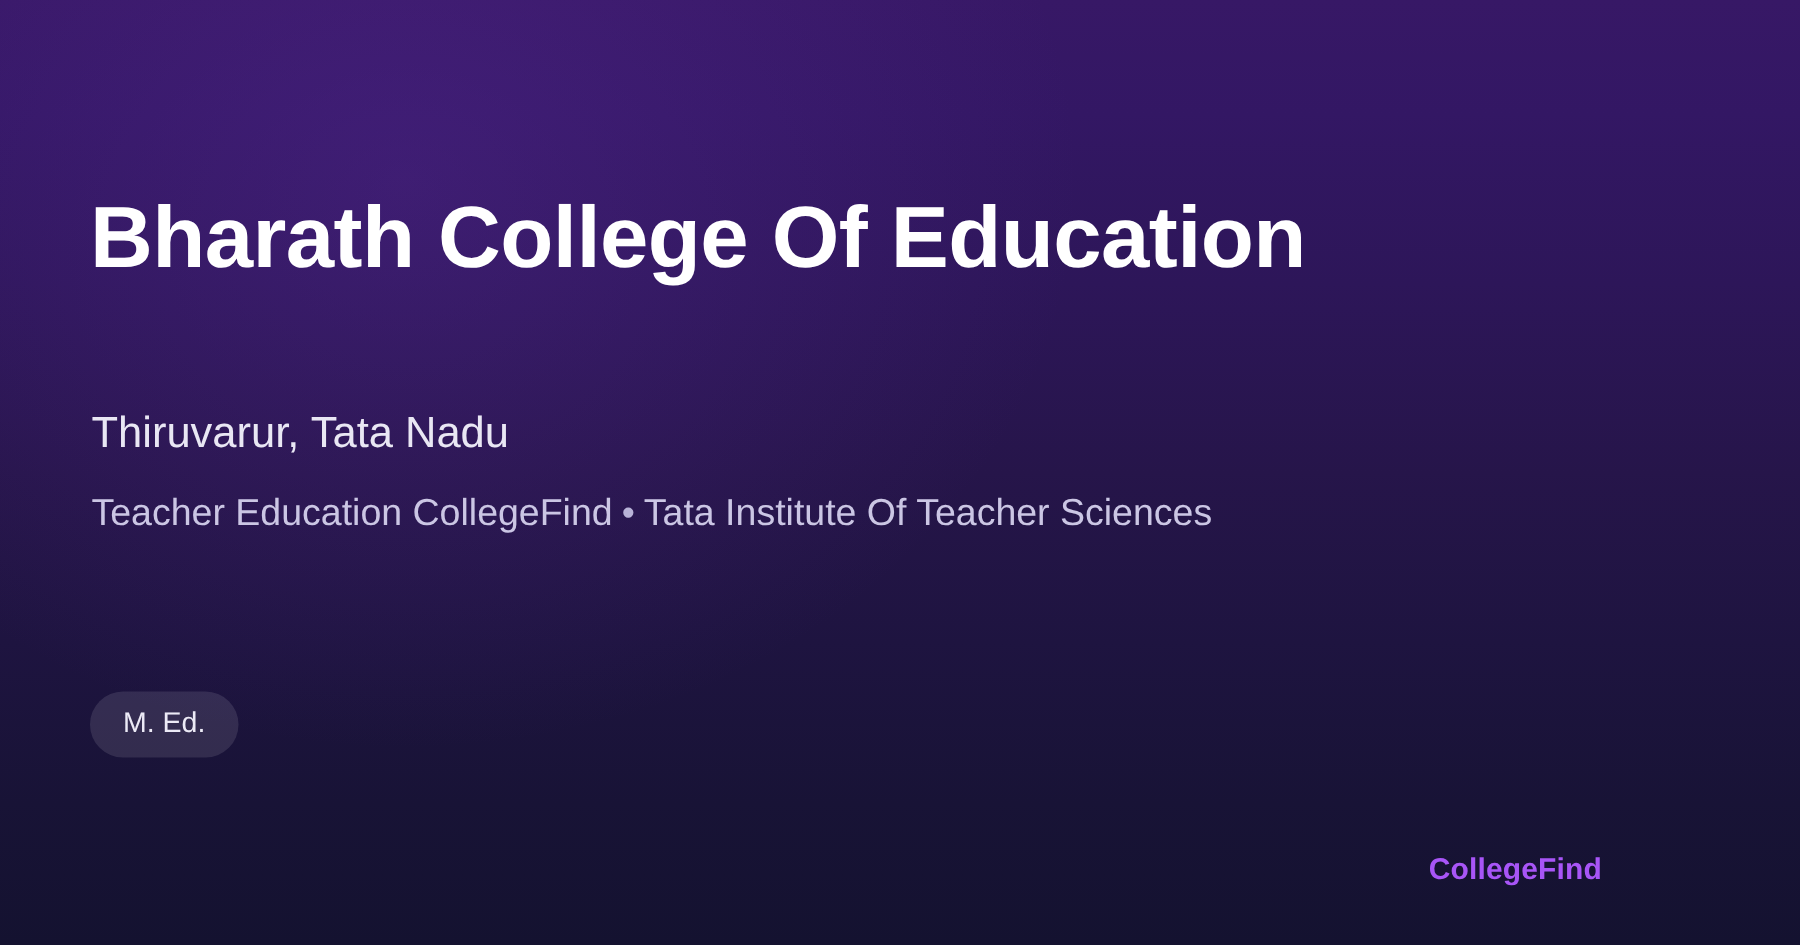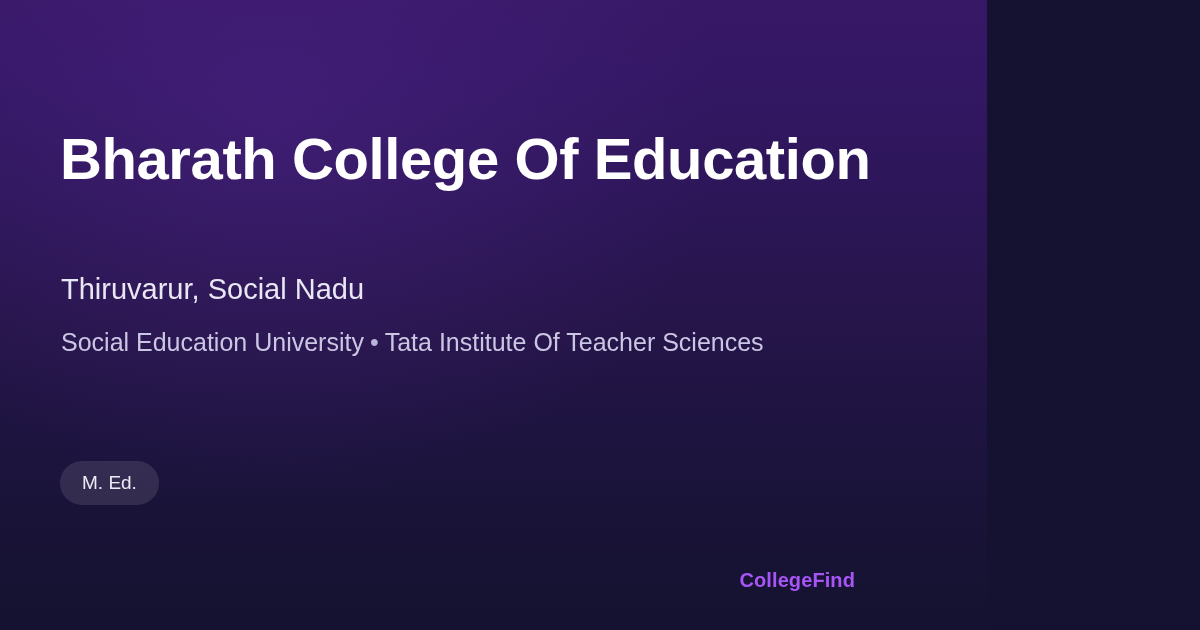--- a/index.html
+++ b/index.html
@@ -11,21 +11,21 @@
     overflow: hidden;
   }
 
   body {
     font-family: "Liberation Sans", sans-serif;
     background: #141230;
   }
 
   #og-card {
     position: relative;
-    width: 987px;
+    width: 1200px;
     height: 630px;
     background: linear-gradient(
         180deg,
         #371866 0%,
         #331764 12%,
         #2d1659 30%,
         #26154a 50%,
         #1e1440 68%,
         #181336 85%,
         #141230 100%
@@ -129,24 +129,24 @@
 </style>
 </head>
 <body>
 
 <div id="og-card">
 
   <div class="content">
 
     <h1 class="title">Bharath College Of Education</h1>
 
-    <div class="location">Thiruvarur, Social Nadu</div>
+    <div class="location">Thiruvarur, Tata Nadu</div>
 
     <div class="affiliation">
-      <span>Social Education University</span><span class="sep">•</span><span>Tata Institute Of Teacher Sciences</span>
+      <span>Teacher Education CollegeFind</span><span class="sep">•</span><span>Tata Institute Of Teacher Sciences</span>
     </div>
 
     <div class="pill-row">
       <span class="pill">M. Ed.</span>
     </div>
 
     <div class="brand">CollegeFind</div>
 
   </div>
 </div>

